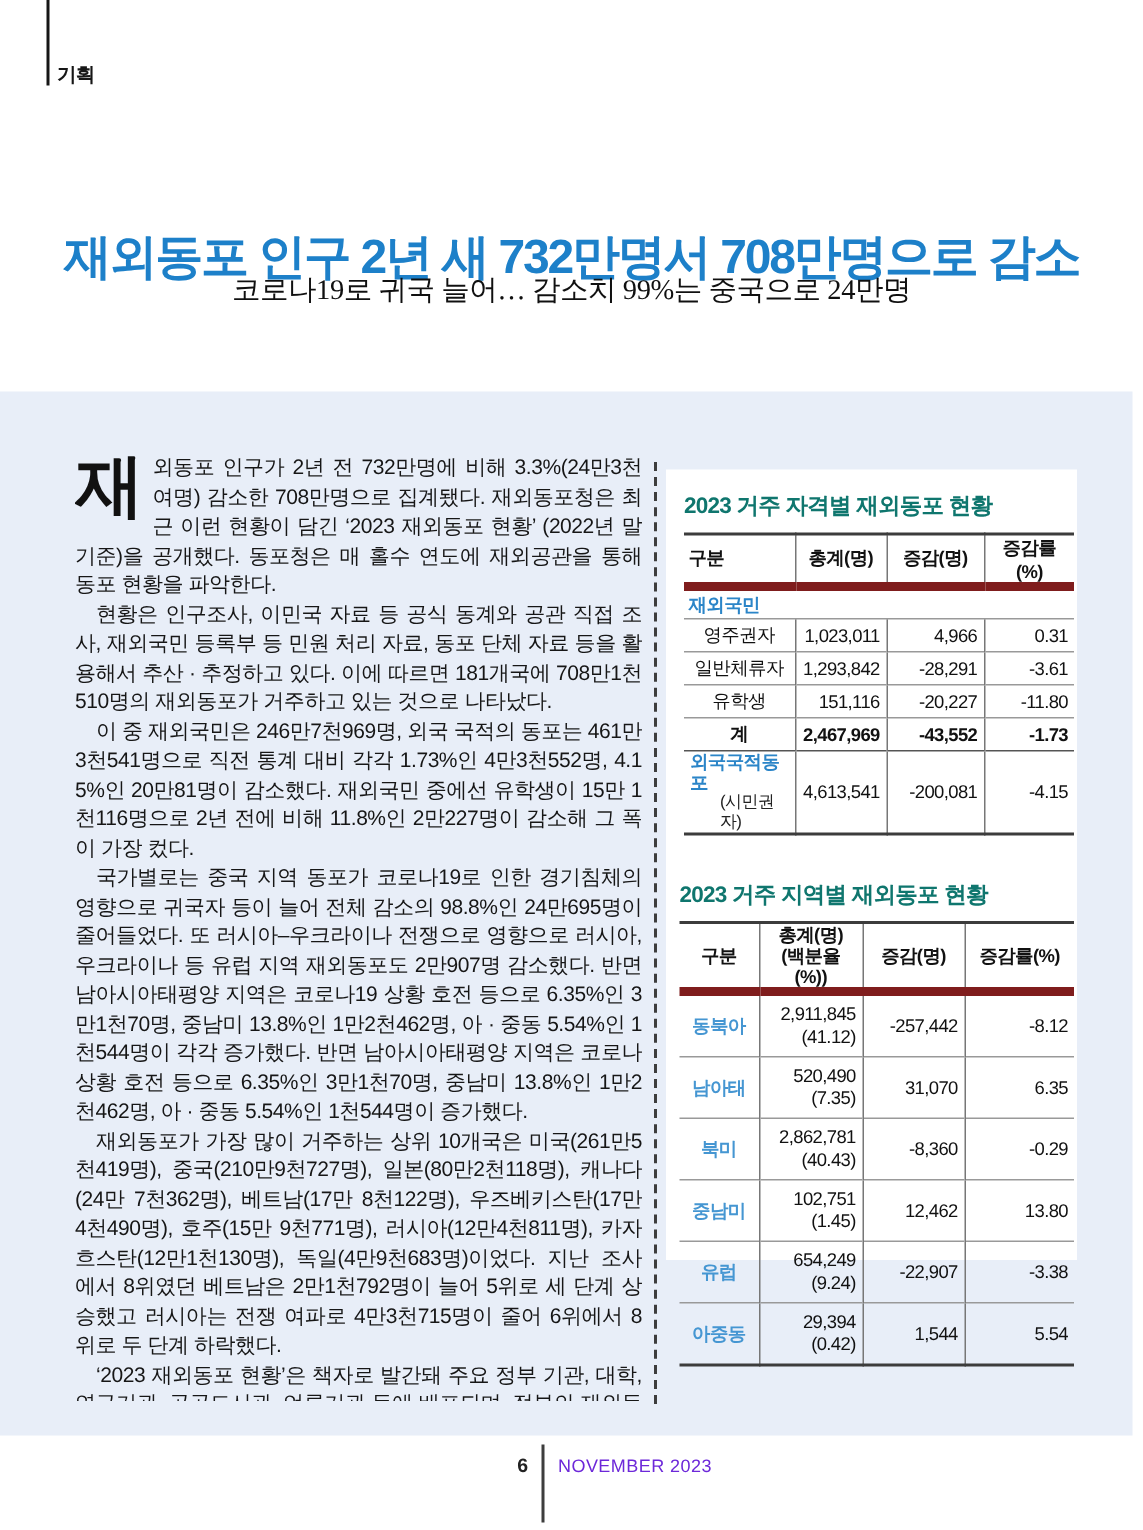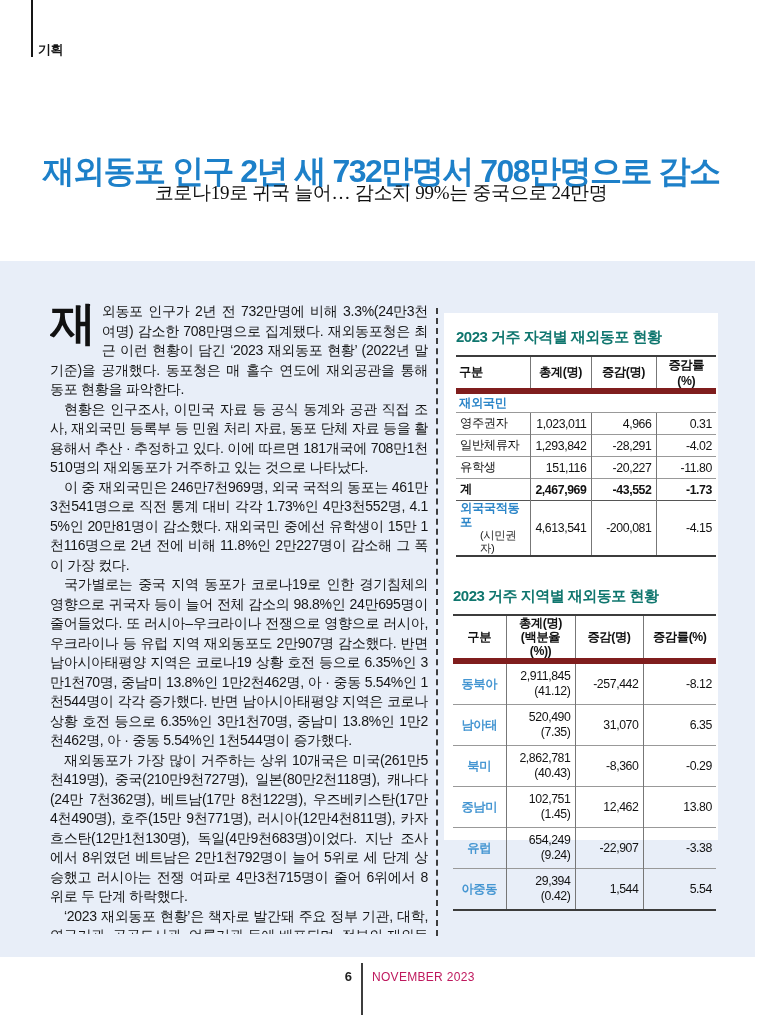--- a/index.html
+++ b/index.html
@@ -42,39 +42,39 @@
   .tbl1 { margin-left:12px; width:260px; }
   .tbl2 { margin-left:9px; width:263px; }
   .tbl th, .tbl td { padding:0 4px; }
   .v { border-left:1px solid #777; }
   .tbl thead th { font-weight:bold; border-bottom:6px solid #7f1d1d; text-align:center; }
   .tbl1 thead th { height:24px; }
   .tbl1 thead th.c-label { text-align:left; padding-left:3px; }
   .group-row td { color:#2b85c8; font-weight:bold; height:18px; padding-left:3px; border-bottom:1px solid #999; }
   .tbl1 tbody tr.data-row { border-bottom:1px solid #999; }
   .tbl1 tbody tr.data-row td { height:21px; }
-  .r-label { text-align:left; padding-left:17px; }
+  .r-label { text-align:center; padding-left:17px; }
   .num { text-align:right; padding-right:7px; }
   tr.bold td { font-weight:bold; }
   .foot-row td { border-top:1.5px solid #555; height:38px; }
   .foot-label { text-align:left; padding-left:3px; }
   .blue-bold { color:#2b85c8; font-weight:bold; line-height:14px; }
   .sub { font-size:11.3px; line-height:13px; color:#222;margin-left:20px; }
   .tbl2 thead th { height:36px; }
   .th2 div { line-height:14px; }
   .tbl2 tbody tr { border-bottom:1px solid #999; }
   .tbl2 tbody tr:last-child { border-bottom:none; }
   .tbl2 tbody td { height:40px; }
   .region { color:#4596d2; font-weight:bold; text-align:center; }
   .num2 { text-align:right; padding-right:8px; }
   .num2 div { line-height:15px; }
   
   .footer-num { position:absolute; left:326px; top:969px; width:26px; text-align:right; font-size:13px; font-weight:bold; color:#222; }
   .footer-line { position:absolute; left:361px; top:963px; width:2px; height:52px; background:#3d3d3d; }
-  .footer-issue { position:absolute; left:372px; top:970px; font-size:12px; color:#be185d; letter-spacing:0.3px; }
+  .footer-issue { position:absolute; left:372px; top:970px; font-size:12px; color:#6d28d9; letter-spacing:0.3px; }
 </style>
 </head>
 <body>
 
 <div id="page">
 
   <div class="kicker-rule"></div>
   <div class="kicker">기획</div>
 
   <h1 class="title">재외동포 인구 2년 새 732만명서 708만명으로 감소</h1>
@@ -128,21 +128,21 @@
             <td class="r-label">영주권자</td>
             <td class="v num">1,023,011</td>
             <td class="v num">4,966</td>
             <td class="v num">0.31</td>
           </tr>
 
           <tr class="data-row">
             <td class="r-label">일반체류자</td>
             <td class="v num">1,293,842</td>
             <td class="v num">-28,291</td>
-            <td class="v num">-4.02</td>
+            <td class="v num">-3.61</td>
           </tr>
 
           <tr class="data-row">
             <td class="r-label">유학생</td>
             <td class="v num">151,116</td>
             <td class="v num">-20,227</td>
             <td class="v num">-11.80</td>
           </tr>
 
           <tr class="data-row bold">

